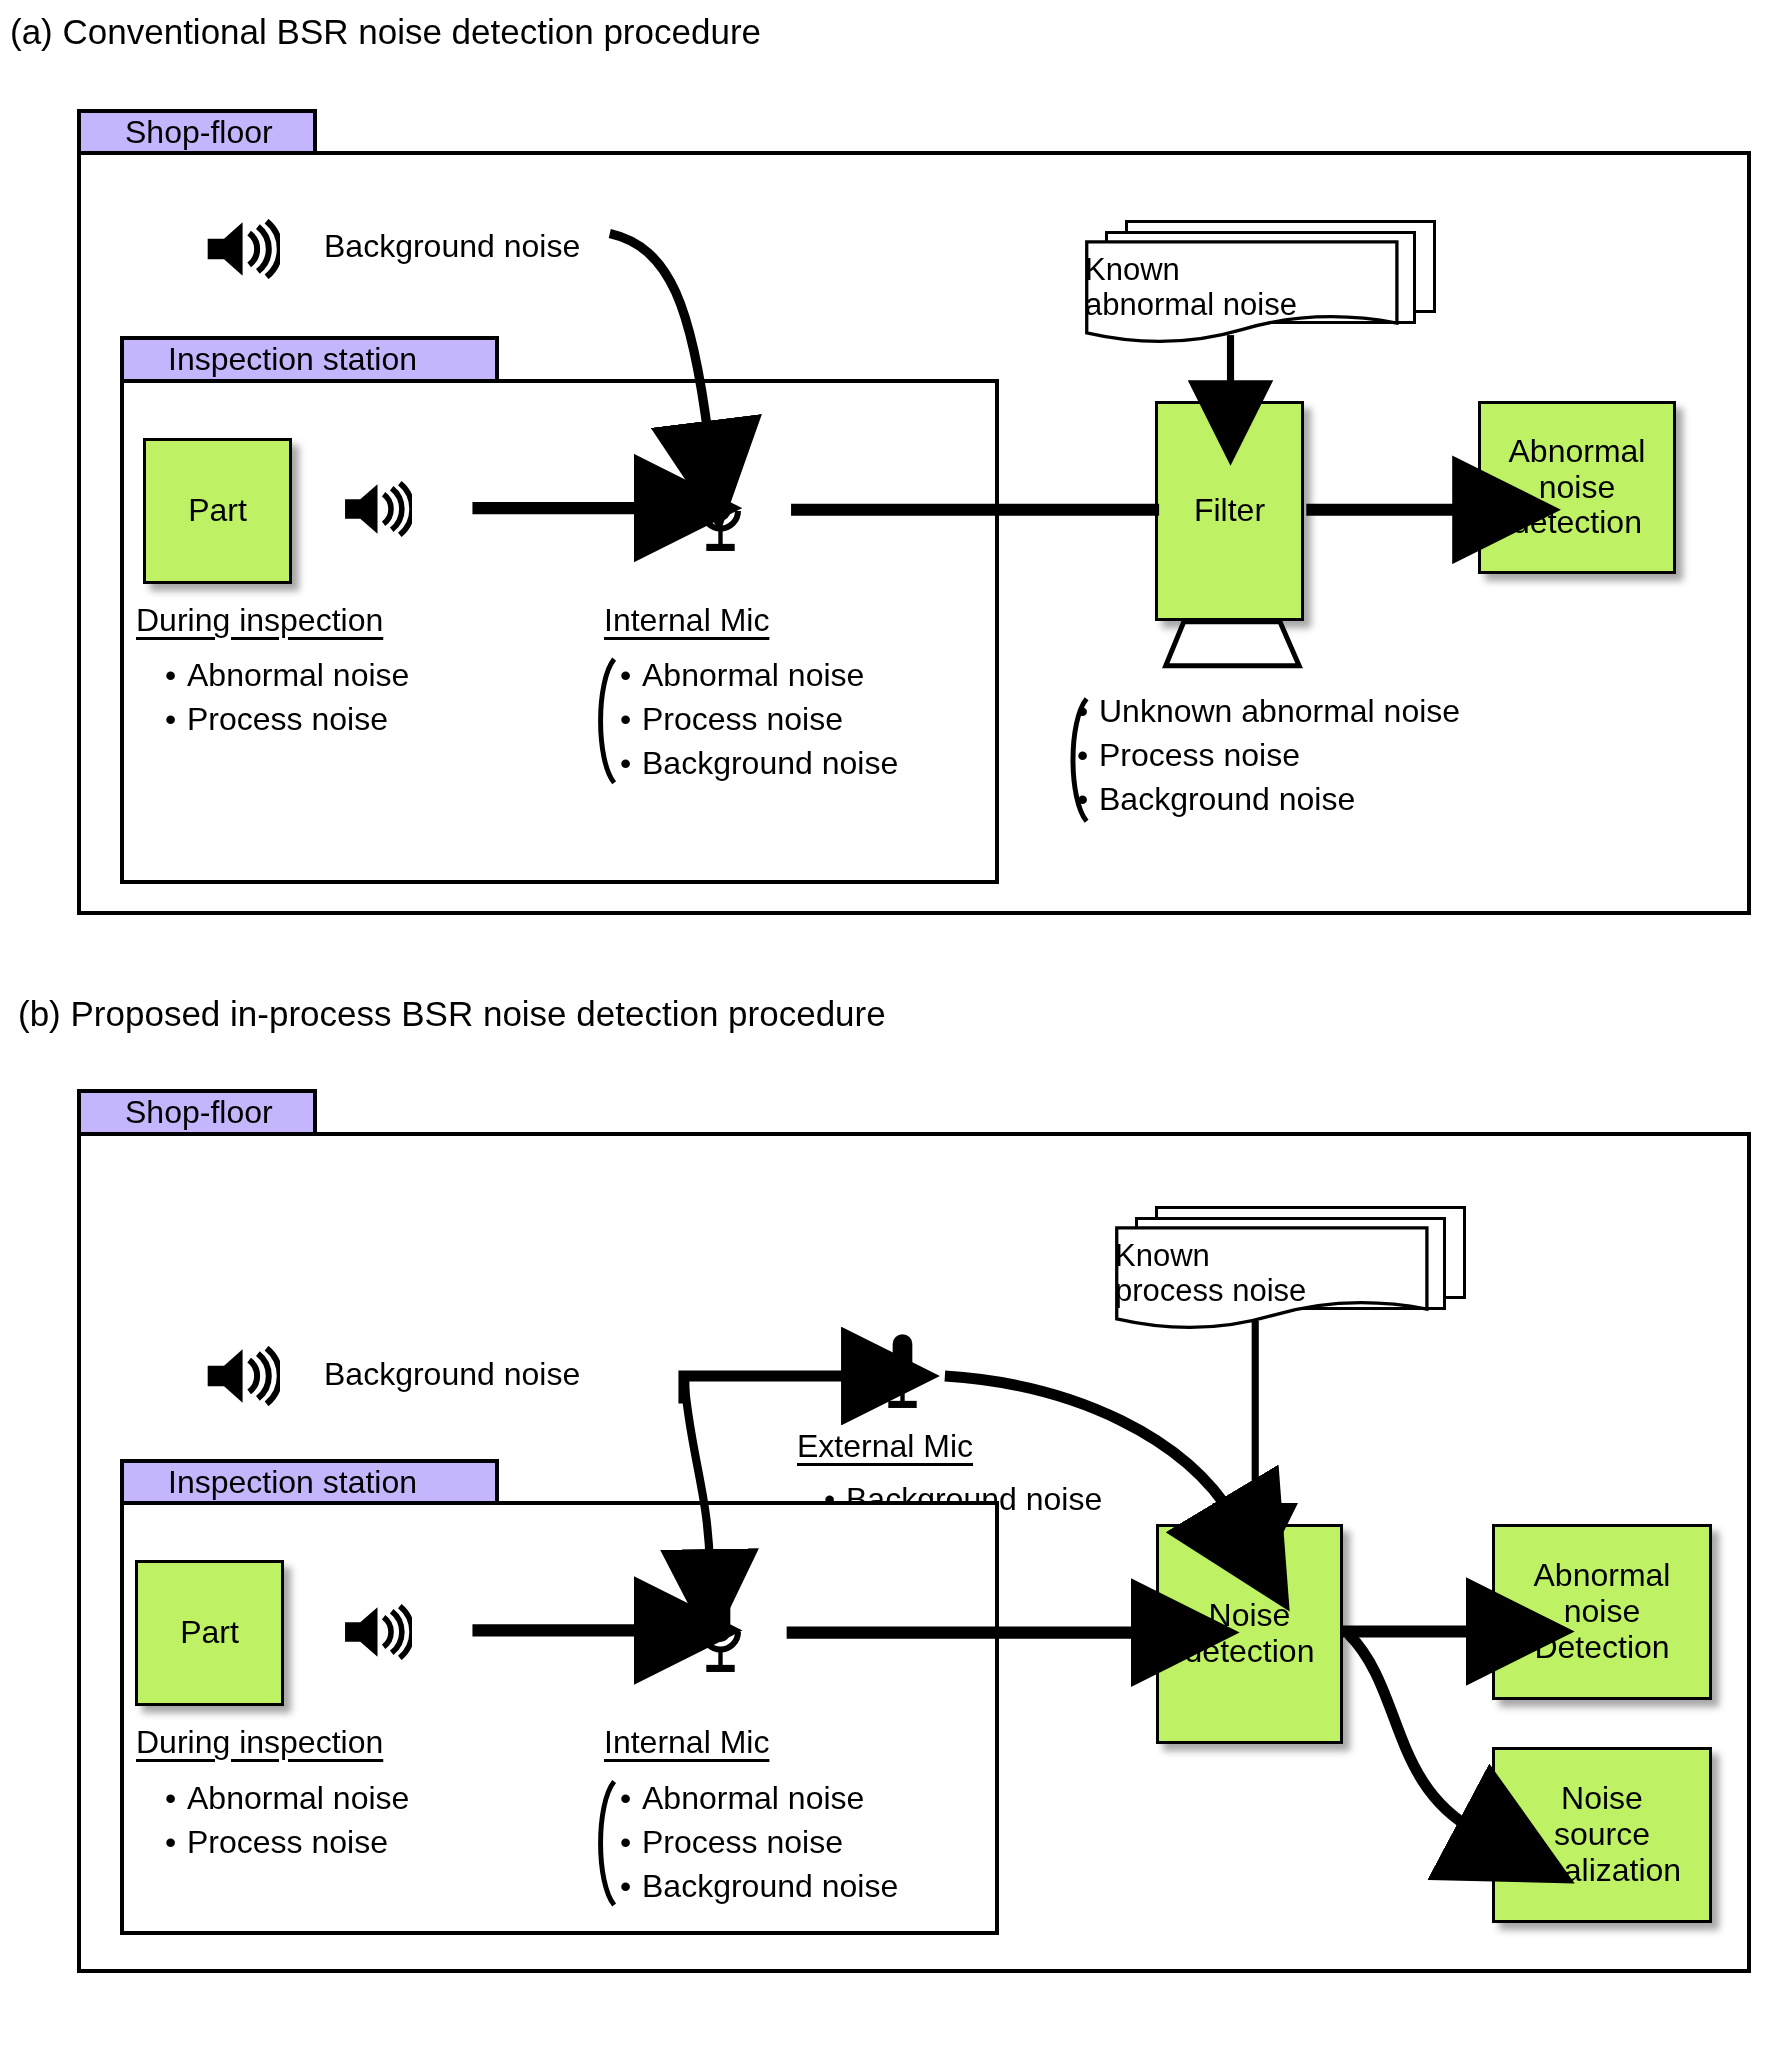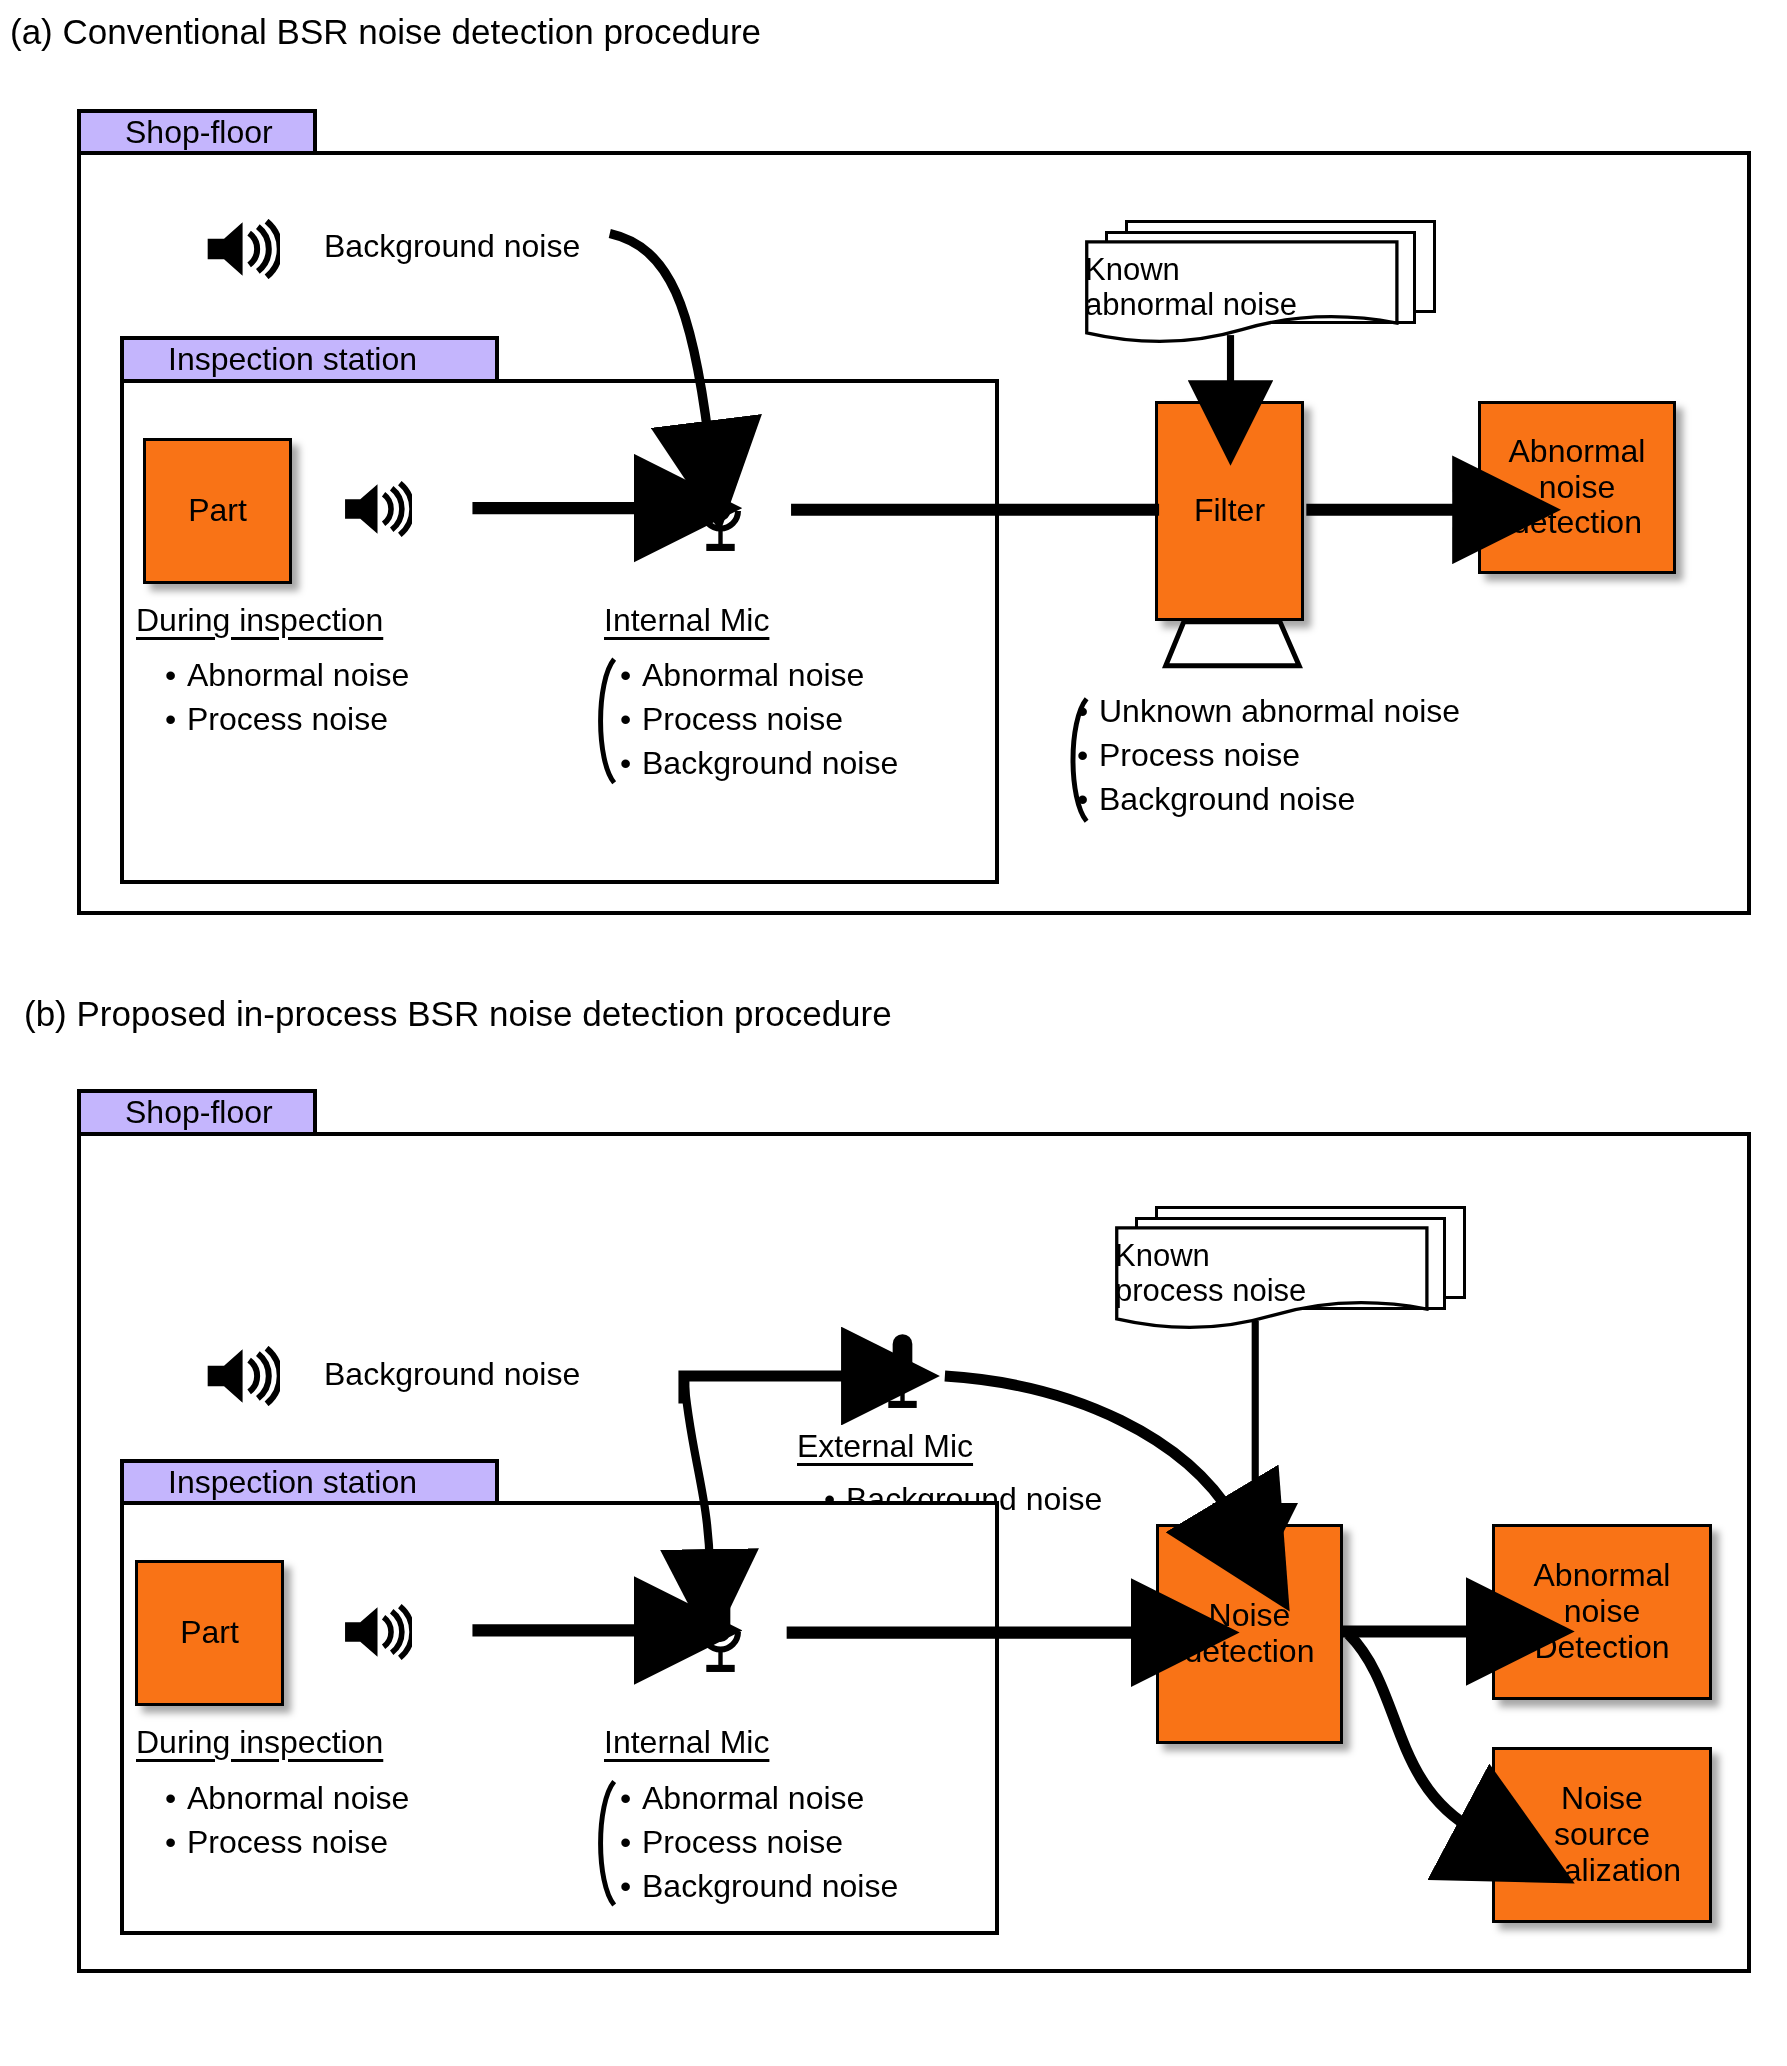--- a/index.html
+++ b/index.html
@@ -28,21 +28,21 @@
     display:flex;
     align-items:center;
     font-size:32px;
     color:#000;
     padding-left:44px;
   }
 
   
   .proc-box{
     border:3.8px solid #000;
-    background:#f97316;
+    background:#bef264;
     box-sizing:border-box;
     display:flex;
     align-items:center;
     justify-content:center;
     text-align:center;
     font-size:32px;
     line-height:1.12;
     box-shadow:7.1px 7.1px 7.1px rgba(0,0,0,0.35);
   }
   .proc-box span{display:block;}
@@ -159,21 +159,21 @@
       <span>detection</span>
     </div>
   </div>
 
   <div class="abs bullets" style="left:1077px;top:695px;">
     <div>Unknown  abnormal noise</div>
     <div>Process noise</div>
     <div>Background noise</div>
   </div>
 
-  <div class="abs panel-title" style="left:24px;top:994px;">(b) Proposed in-process BSR noise detection procedure</div>
+  <div class="abs panel-title" style="left:18px;top:994px;">(b) Proposed in-process BSR noise detection procedure</div>
 
   <div class="abs tab-label" style="left:77px;top:1089px;width:240px;height:47px;">
     <span>Shop-floor</span>
   </div>
 
   <div class="abs container-box" style="left:77px;top:1132px;width:1674px;height:841px;"></div>
 
   <div class="spk" style="left:203px;top:1346px;width:77px;height:60px;">
     <svg width="77" height="60" viewBox="0 0 140 110">
       <path d="M8 36 L38 36 L72 6 L72 104 L38 74 L8 74 Z" fill="#000"></path>

